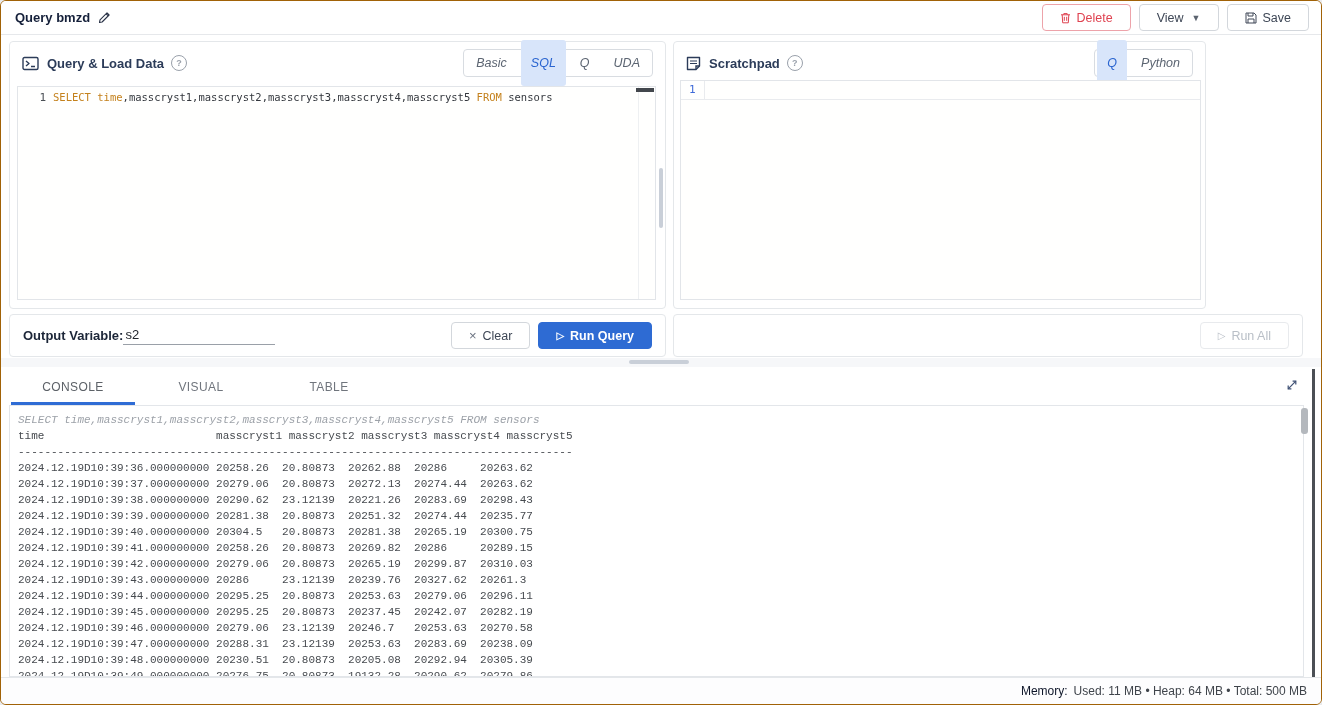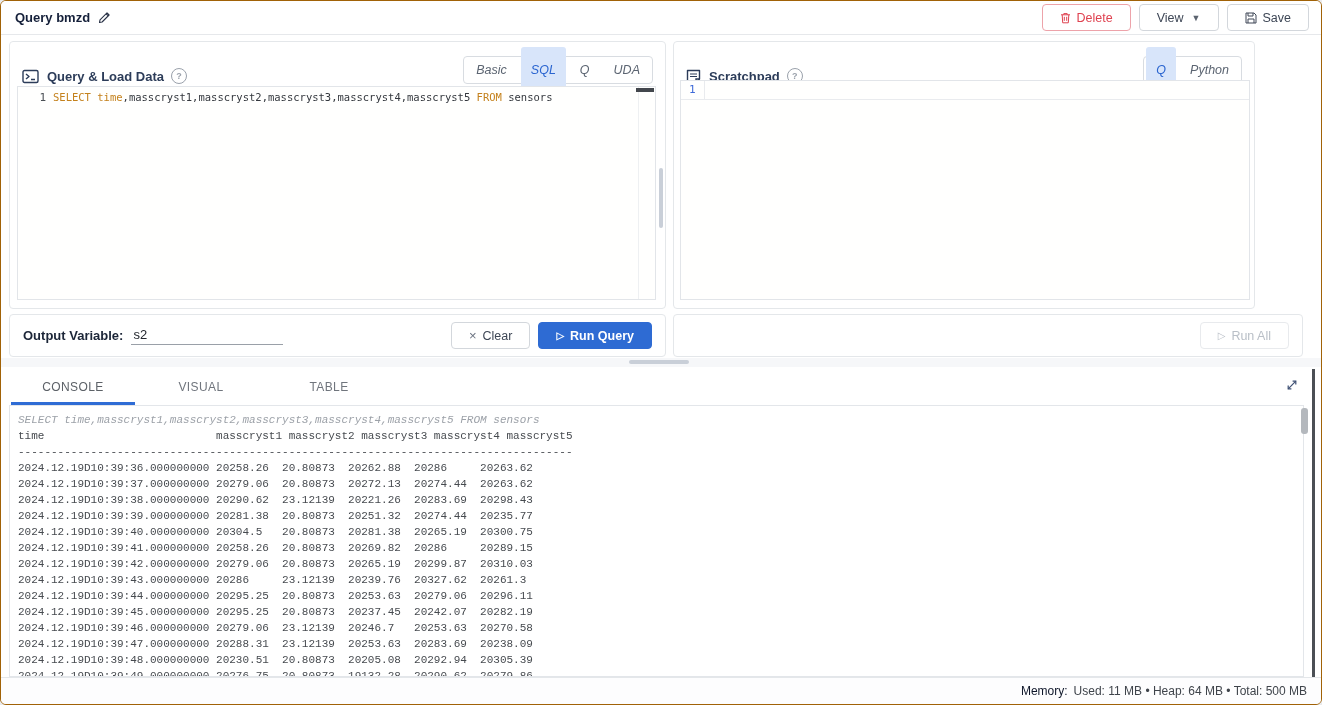--- a/index.html
+++ b/index.html
@@ -12,24 +12,24 @@
   .edit-ic{margin-left:8px;display:inline-flex;cursor:pointer;}
   .hdr-btns{margin-left:auto;display:flex;gap:8px;}
   .btn{height:27px;padding:0 17px;border:1px solid #d3d7dc;border-radius:4px;background:#fff;font-size:12.5px;font-weight:500;color:#3e4756;display:inline-flex;align-items:center;gap:6px;cursor:pointer;box-sizing:border-box;font-family:inherit;}
   .btn-danger{border-color:#eda3aa;color:#df4250;}
   .chev{font-size:9px;color:#5b636f;margin-left:2px;}
 
   
   .card{position:absolute;border:1px solid #e4e7ea;border-radius:4px;background:#fff;box-sizing:border-box;}
   #card-query{left:8px;top:40px;width:657px;height:268px;}
   #card-outvar{left:8px;top:313px;width:657px;height:43px;}
-  #card-pad{left:672px;top:40px;width:582px;height:268px;}
+  #card-pad{left:672px;top:40px;width:533px;height:268px;}
   #card-runall{left:672px;top:313px;width:630px;height:43px;}
 
-  .card-head{display:flex;align-items:flex-end;height:42px;padding:0 12px;box-sizing:border-box;}
+  .card-head{display:flex;align-items:center;height:42px;padding:0 12px;box-sizing:border-box;}
   .panel-title{font-size:13px;font-weight:700;color:#2c3c59;margin-left:8px;}
   .help{width:14px;height:14px;border:1px solid #9aa1ab;border-radius:50%;color:#9aa1ab;font-size:9px;display:inline-flex;align-items:center;justify-content:center;margin-left:7px;cursor:pointer;font-weight:700;}
 
   .segbar{margin-left:auto;display:flex;align-items:center;border:1px solid #d8dce1;border-radius:4px;height:28px;background:#fff;box-sizing:border-box;}
   .seg-item{padding:0 12px;height:24px;margin:2px 0;display:flex;align-items:center;font-size:12.5px;color:#5c6572;cursor:pointer;border-radius:3px;font-style:italic;}
   .seg-item.active{background:#d8e5fa;color:#2a65d0;margin:2px;padding:11px 10px;font-weight:500;}
 
   
   .editor{position:absolute;left:7px;right:9px;top:44px;bottom:8px;border:1px solid #e2e5e9;background:#fffffe;overflow:hidden;}
   .editor .track{position:absolute;top:0;bottom:0;right:16px;border-left:1px solid #eef0f2;}
@@ -40,21 +40,21 @@
   .tok-keyword{color:#c4811c;}
   .tok-plain{color:#33373d;}
 
   .pad-editor{position:absolute;left:6px;right:4px;top:38px;bottom:8px;border:1px solid #e2e5e9;background:#fffffe;overflow:hidden;}
   .pad-row{display:flex;height:18px;border-bottom:1px solid #e9ebee;font-family:"DejaVu Sans Mono",monospace;font-size:11px;line-height:18px;}
   .pad-gutter{width:24px;flex:none;border-right:1px solid #e9ebee;color:#3f6ad8;padding-left:8px;box-sizing:border-box;}
 
   
   .outvar-row{display:flex;align-items:center;height:100%;padding:0 13px;box-sizing:border-box;}
   .outvar-label{font-size:13px;font-weight:700;color:#1c2638;}
-  .outvar-input{border:none;border-bottom:1px solid #9aa0a8;outline:none;width:148px;margin-left:8px;font-size:13px;color:#23272e;padding:1px 2px 2px;font-family:inherit;background:transparent;}
+  .outvar-input{border:none;border-bottom:1px solid #9aa0a8;outline:none;width:148px;font-size:13px;color:#23272e;padding:1px 2px 2px;font-family:inherit;background:transparent;}
   .row-btns{margin-left:auto;display:flex;gap:8px;}
   .x-glyph{color:#6a7280;font-size:13px;line-height:1;}
   .btn-primary{background:#2e6bd3;border-color:#2e6bd3;color:#fff;font-weight:600;}
   .play{font-size:10px;line-height:1;}
   .btn-disabled{border-color:#e8eaed;color:#b9bfc7;cursor:default;}
 
   .runall-row{display:flex;align-items:center;justify-content:flex-end;height:100%;padding:0 13px;box-sizing:border-box;}
 
   
   .v-handle{position:absolute;left:658px;top:167px;width:4px;height:60px;background:#c9cfd8;border-radius:2px;cursor:col-resize;}

